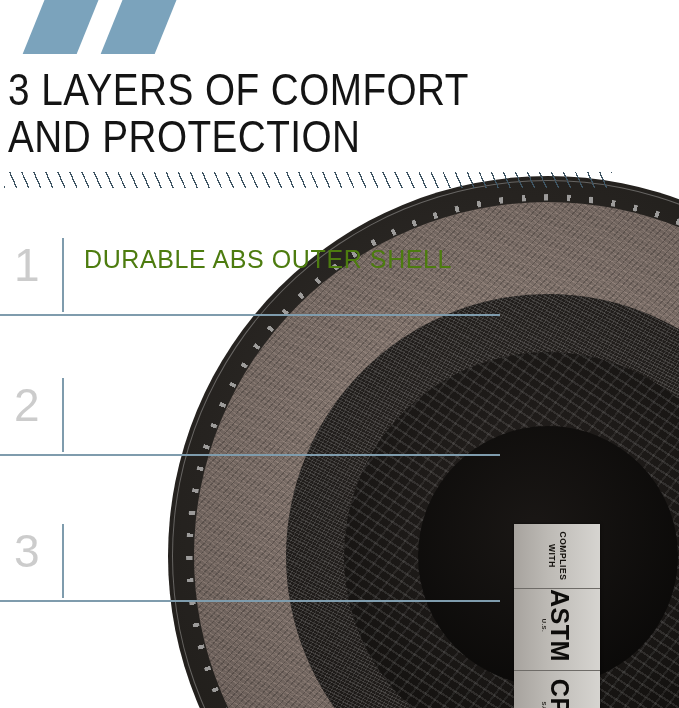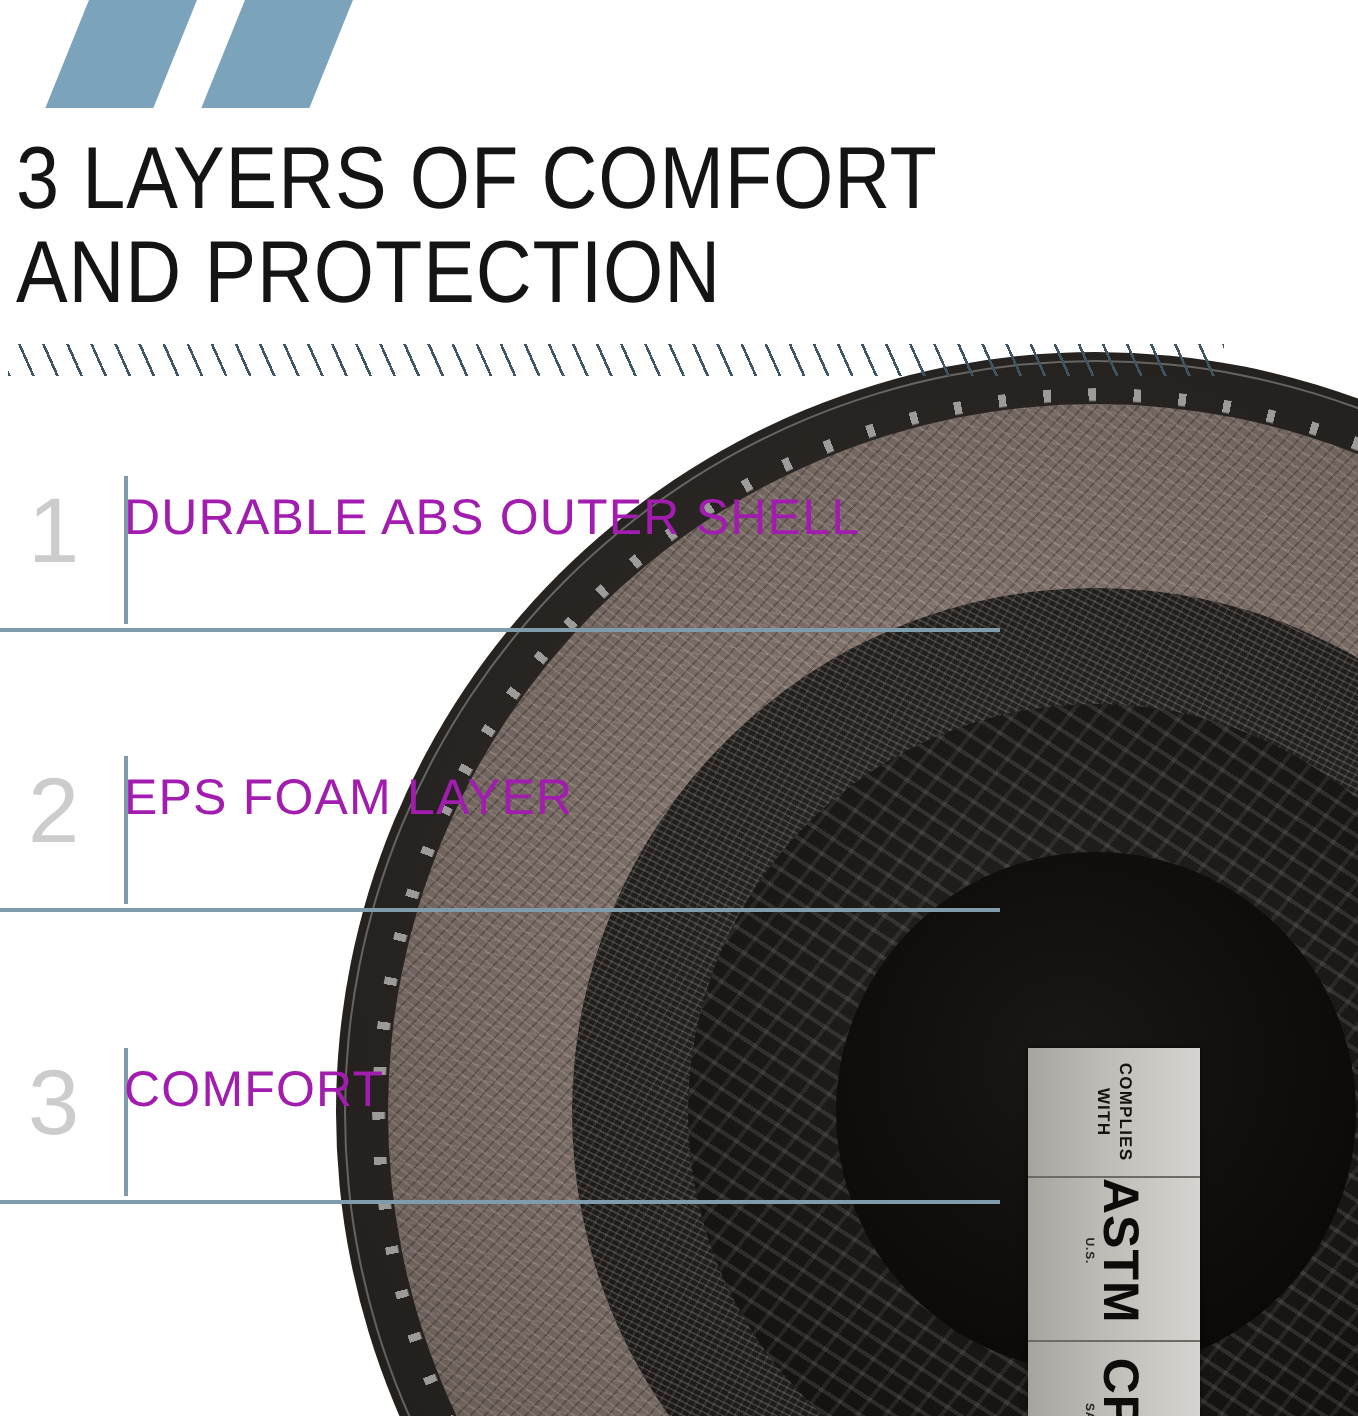--- a/index.html
+++ b/index.html
@@ -90,22 +90,22 @@
   .hatch{position:absolute;left:4px;top:172px;width:608px;height:16px;
     background-image:repeating-linear-gradient(66deg,
       #3f5563 0px, #3f5563 1.3px, transparent 1.3px, transparent 11px);}
 
   
   .row{position:absolute;left:0;width:679px;}
   .row .num{position:absolute;left:14px;top:0;width:40px;
     font-size:46px;font-weight:400;color:#cccccc;line-height:46px;text-align:left;
     font-family:"Liberation Sans",sans-serif;}
   .row .vrule{position:absolute;left:62px;top:-4px;width:2px;height:74px;background:#7f9cad;}
-  .row .txt{position:absolute;left:62px;top:2px;width:420px;
-    font-size:25px;line-height:30px;letter-spacing:.6px;color:#a21caf;
+  .row .txt{position:absolute;left:84px;top:2px;width:420px;
+    font-size:25px;line-height:30px;letter-spacing:.6px;color:#4d7c0f;
     text-transform:uppercase;font-weight:400;}
   .row .txt div{white-space:nowrap;}
   .row .uline{position:absolute;left:0;width:500px;height:2px;background:#7f9cad;}
 
   .row1{top:242px;} .row1 .uline{top:72px;}
   .row2{top:382px;} .row2 .uline{top:72px;}
   .row3{top:528px;} .row3 .uline{top:72px;}
 </style>
 </head>
 <body>
@@ -160,27 +160,25 @@
     <div class="txt">
       <div>DURABLE ABS OUTER SHELL</div>
     </div>
     <div class="uline"></div>
   </div>
 
   <div class="row row2">
     <div class="num">2</div>
     <div class="vrule"></div>
     <div class="txt">
-      <div>EPS FOAM LAYER</div>
     </div>
     <div class="uline"></div>
   </div>
 
   <div class="row row3">
     <div class="num">3</div>
     <div class="vrule"></div>
     <div class="txt">
-      <div>COMFORT</div>
     </div>
     <div class="uline"></div>
   </div>
 
 </div>
 
 </body></html>

